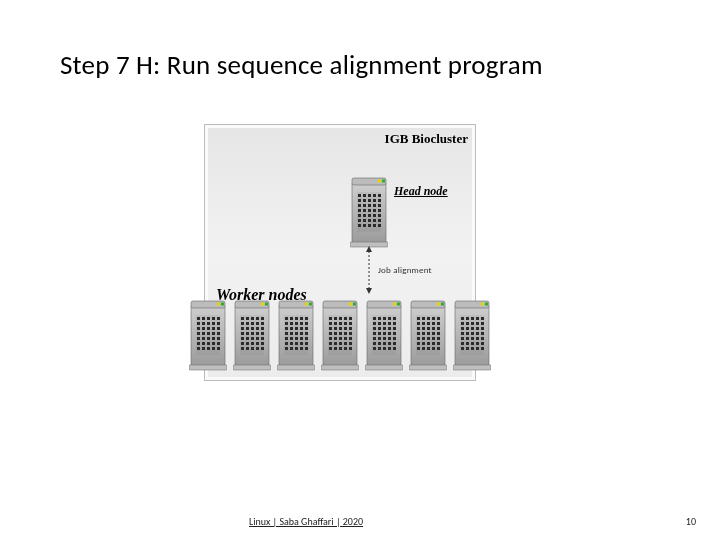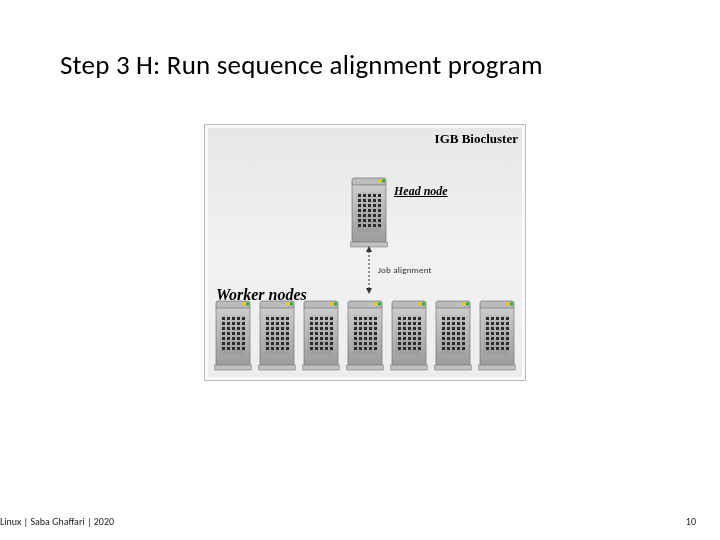--- a/index.html
+++ b/index.html
@@ -23,21 +23,21 @@
     top: 48px;
     left: 60px;
     font-size: 27px;
     font-weight: 400;
     letter-spacing: 0.2px;
   }
   .diagram-wrap {
     position: absolute;
     top: 124px;
     left: 204px;
-    width: 322px;
+    width: 272px;
     height: 257px;
     box-sizing: border-box;
     border: 1px solid #bbb;
     background: #fafafa;
   }
   .diagram-inner {
     position: absolute;
     top: 3px;
     left: 3px;
     right: 3px;
@@ -129,37 +129,39 @@
     top: 434px;
     left: 60px;
     font-size: 27px;
     font-weight: 400;
   }
   .footer-center {
     position: absolute;
     bottom: 12px;
     left: 0;
     width: 612px;
+    text-align: center;
     font-size: 10px;
     color: #222;
+    text-decoration: underline;
   }
   .footer-page {
     position: absolute;
     bottom: 12px;
     right: 24px;
     font-size: 10px;
     color: #222;
     text-align: right;
   }
 </style>
 </head>
 <body>
 
 <div class="slide">
-  <div class="title">Step 3 H: Run sequence alignment program</div>
+  <div class="title">Step 7 H: Run sequence alignment program</div>
 
   <div class="diagram-wrap">
     <div class="diagram-inner">
 
       <div class="cluster-title">IGB Biocluster</div>
 
       <div class="head-area">
         <div class="server head-server">
             <svg width="38" height="76" viewBox="0 0 38 76" style="display: block;">
   <defs>

